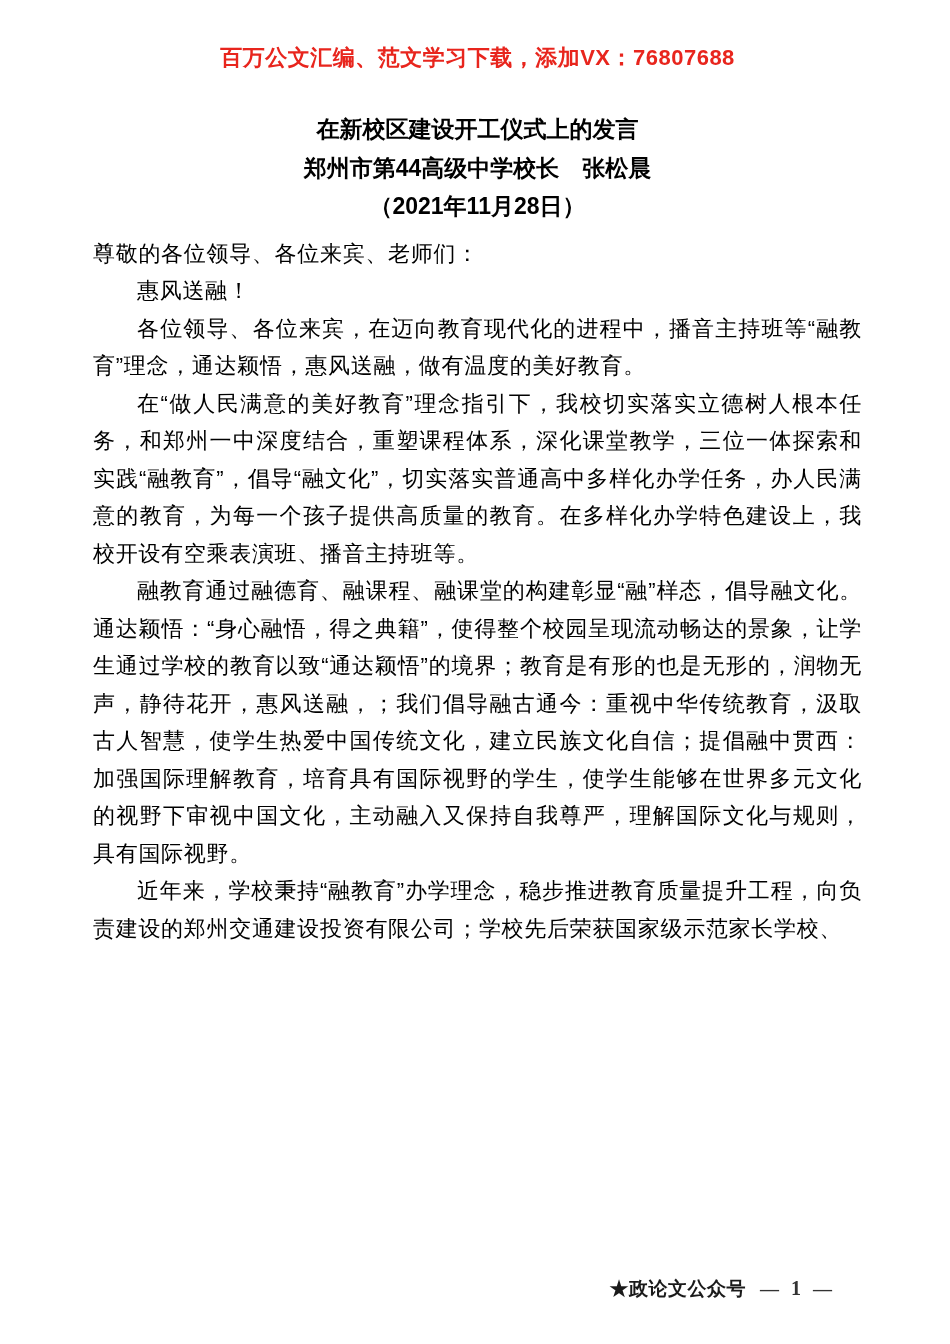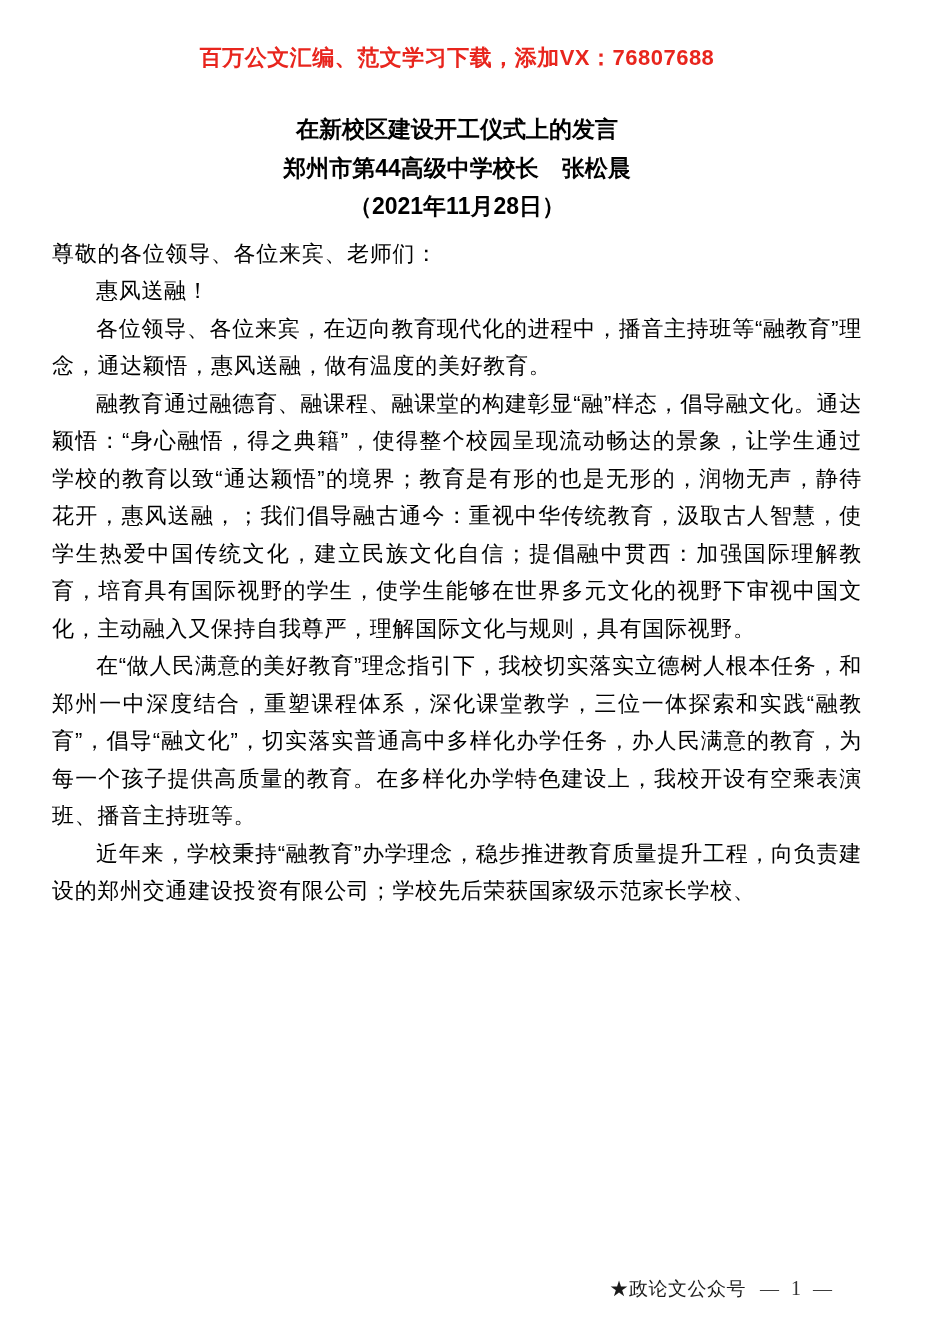--- a/index.html
+++ b/index.html
@@ -5,21 +5,21 @@
   * { margin: 0; padding: 0; box-sizing: border-box; }
   html, body { background: #ffffff; }
   .page {
     position: relative;
     width: 950px;
     height: 1344px;
     margin: 0 auto;
     background: #ffffff;
     font-family: "Liberation Sans", sans-serif;
     color: #000000;
-    padding: 46px 88px 0 52px;
+    padding: 46px 88px 0 93px;
     overflow: hidden;
   }
   .promo {
     text-align: center;
     color: #e8251d;
     font-size: 22px;
     line-height: 24px;
     font-weight: bold;
     letter-spacing: 0.5px;
   }
@@ -41,20 +41,21 @@
   }
   .doc-body p { margin: 0; text-indent: 2em; }
   .doc-body p.salutation { text-indent: 0; }
   .page-footer {
     position: absolute;
     right: 118px;
     bottom: 42px;
     font-size: 19px;
     color: #1a1a1a;
     white-space: nowrap;
+    font-weight: bold;
   }
   .footer-source { letter-spacing: 0.5px; }
   .footer-pageno {
     font-family: "Liberation Serif", serif;
     margin-left: 14px;
     color: #333333;
   }
   .footer-pageno .num { margin: 0 12px; font-size: 20px; }
 </style>
 </head>
@@ -67,22 +68,22 @@
   <div class="title-block">
     <div class="doc-title">在新校区建设开工仪式上的发言</div>
     <div class="doc-author">郑州市第44高级中学校长　张松晨</div>
     <div class="doc-date">（2021年11月28日）</div>
   </div>
 
   <div class="doc-body">
     <p class="salutation">尊敬的各位领导、各位来宾、老师们：</p>
     <p>惠风送融！</p>
     <p>各位领导、各位来宾，在迈向教育现代化的进程中，播音主持班等“融教育”理念，通达颖悟，惠风送融，做有温度的美好教育。</p>
+    <p>在“做人民满意的美好教育”理念指引下，我校切实落实立德树人根本任务，和郑州一中深度结合，重塑课程体系，深化课堂教学，三位一体探索和实践“融教育”，倡导“融文化”，切实落实普通高中多样化办学任务，办人民满意的教育，为每一个孩子提供高质量的教育。在多样化办学特色建设上，我校开设有空乘表演班、播音主持班等。</p>
     <p>融教育通过融德育、融课程、融课堂的构建彰显“融”样态，倡导融文化。通达颖悟：“身心融悟，得之典籍”，使得整个校园呈现流动畅达的景象，让学生通过学校的教育以致“通达颖悟”的境界；教育是有形的也是无形的，润物无声，静待花开，惠风送融，；我们倡导融古通今：重视中华传统教育，汲取古人智慧，使学生热爱中国传统文化，建立民族文化自信；提倡融中贯西：加强国际理解教育，培育具有国际视野的学生，使学生能够在世界多元文化的视野下审视中国文化，主动融入又保持自我尊严，理解国际文化与规则，具有国际视野。</p>
-    <p>在“做人民满意的美好教育”理念指引下，我校切实落实立德树人根本任务，和郑州一中深度结合，重塑课程体系，深化课堂教学，三位一体探索和实践“融教育”，倡导“融文化”，切实落实普通高中多样化办学任务，办人民满意的教育，为每一个孩子提供高质量的教育。在多样化办学特色建设上，我校开设有空乘表演班、播音主持班等。</p>
     <p>近年来，学校秉持“融教育”办学理念，稳步推进教育质量提升工程，向负责建设的郑州交通建设投资有限公司；学校先后荣获国家级示范家长学校、</p>
   </div>
 
   <div class="page-footer">
     <span class="footer-source"><span>★</span><span>政论文公众号</span></span><span class="footer-pageno"><span>—</span><span class="num">1</span><span>—</span></span>
   </div>
 
 </div>
 
 </body></html>

